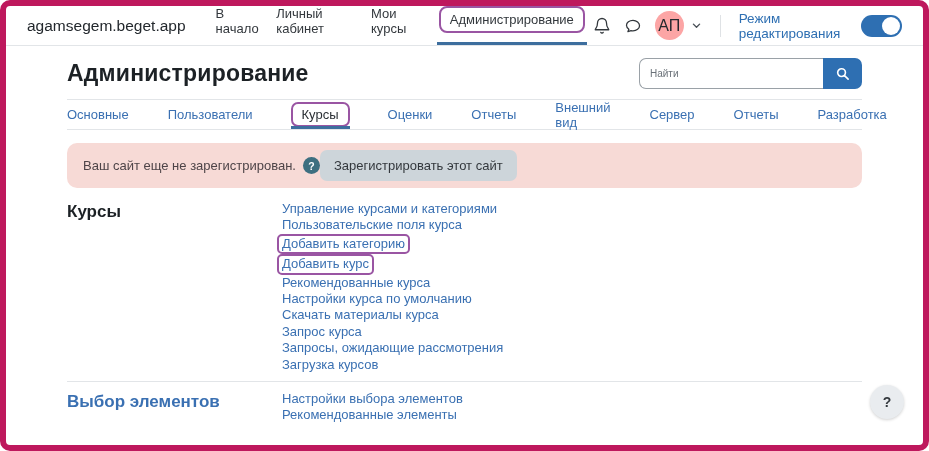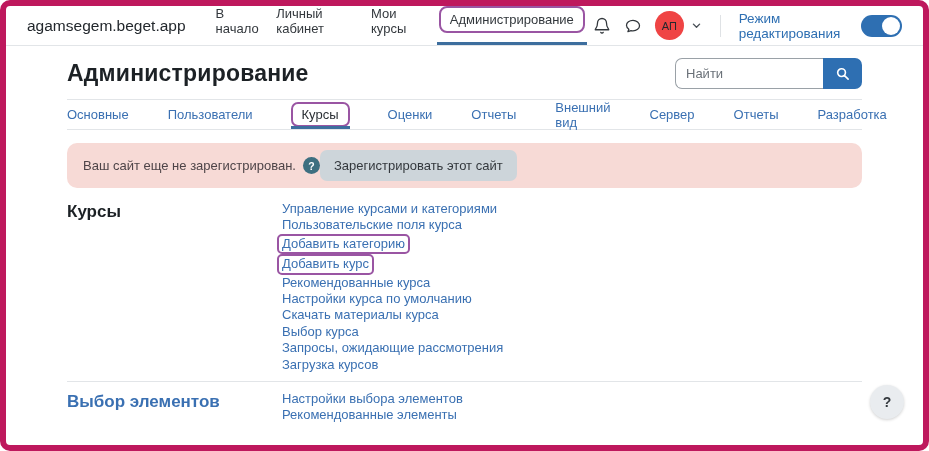--- a/index.html
+++ b/index.html
@@ -53,22 +53,22 @@
   .nav-item.active::after{
     content:"";position:absolute;left:6px;right:6px;bottom:0;height:3px;
     background:var(--underline);
   }
   .nav-right{margin-left:auto;display:flex;align-items:center;gap:13px;}
   .icon-btn{display:flex;align-items:center;color:#33383d;cursor:pointer;}
   .icon-btn svg{width:18px;height:18px;}
   .user-group{display:flex;align-items:center;gap:7px;cursor:pointer;}
   .avatar{
     width:29px;height:29px;border-radius:50%;
-    background:#ef4444;color:#23282d;
-    font-size:11px;display:flex;align-items:center;justify-content:center;
+    background:#fca5a5;color:#23282d;
+    font-size:16px;display:flex;align-items:center;justify-content:center;
   }
   .chevron svg{width:11px;height:11px;color:#495057;}
   .vdivider{width:1px;height:22px;background:#dfe2e5;margin:0 5px;}
   .edit-mode{display:flex;align-items:center;gap:9px;cursor:pointer;}
   .edit-label{font-size:13.5px;color:var(--accent);}
   .toggle{
     width:41px;height:22px;border-radius:11px;background:var(--accent);
     position:relative;flex:none;
   }
   .toggle::after{
@@ -79,24 +79,24 @@
   
   .main{padding:0 61px;}
   .page-header{
     display:flex;justify-content:space-between;align-items:center;
     padding:12px 0 10px;
     border-bottom:1px solid var(--border);
   }
   .page-title{font-size:23px;font-weight:bold;color:var(--dark);letter-spacing:.2px;}
   .search{display:flex;}
   .search input{
-    width:148px;height:31px;
+    width:184px;height:31px;
     border:1px solid #9aa1a7;border-right:none;
     border-radius:7px 0 0 7px;
-    padding:0 10px;font-size:13px;color:#33383d;outline:none;
+    padding:0 10px;font-size:10px;color:#33383d;outline:none;
     font-family:inherit;
   }
   .search input::placeholder{color:#6a7178;}
   .search-btn{
     width:39px;height:31px;border:none;border-radius:0 7px 7px 0;
     background:var(--accent);display:flex;align-items:center;justify-content:center;
     cursor:pointer;
   }
   .search-btn svg{width:15px;height:15px;color:#fff;}
 
@@ -276,21 +276,21 @@
       <div class="section">
         <div class="section-heading">Курсы</div>
         <div class="links">
           <a>Управление курсами и категориями</a>
           <a>Пользовательские поля курса</a>
           <a class="hl">Добавить категорию</a>
           <a class="hl">Добавить курс</a>
           <a>Рекомендованные курса</a>
           <a>Настройки курса по умолчанию</a>
           <a>Скачать материалы курса</a>
-          <a>Выбор курса</a>
+          <a>Запрос курса</a>
           <a>Запросы, ожидающие рассмотрения</a>
           <a>Загрузка курсов</a>
         </div>
       </div>
 
       <hr class="section-divider">
 
       <div class="section">
         <div class="section-heading as-link">Выбор элементов</div>
         <div class="links">

